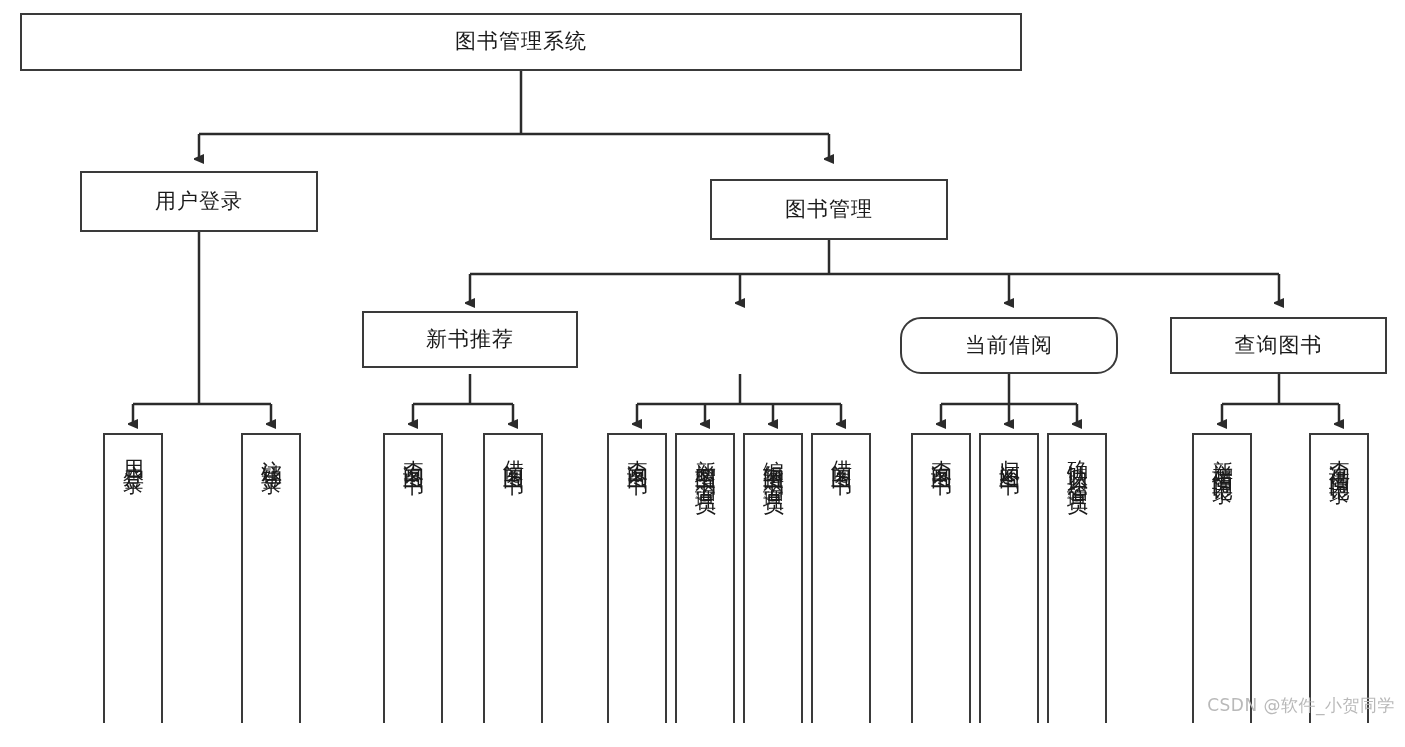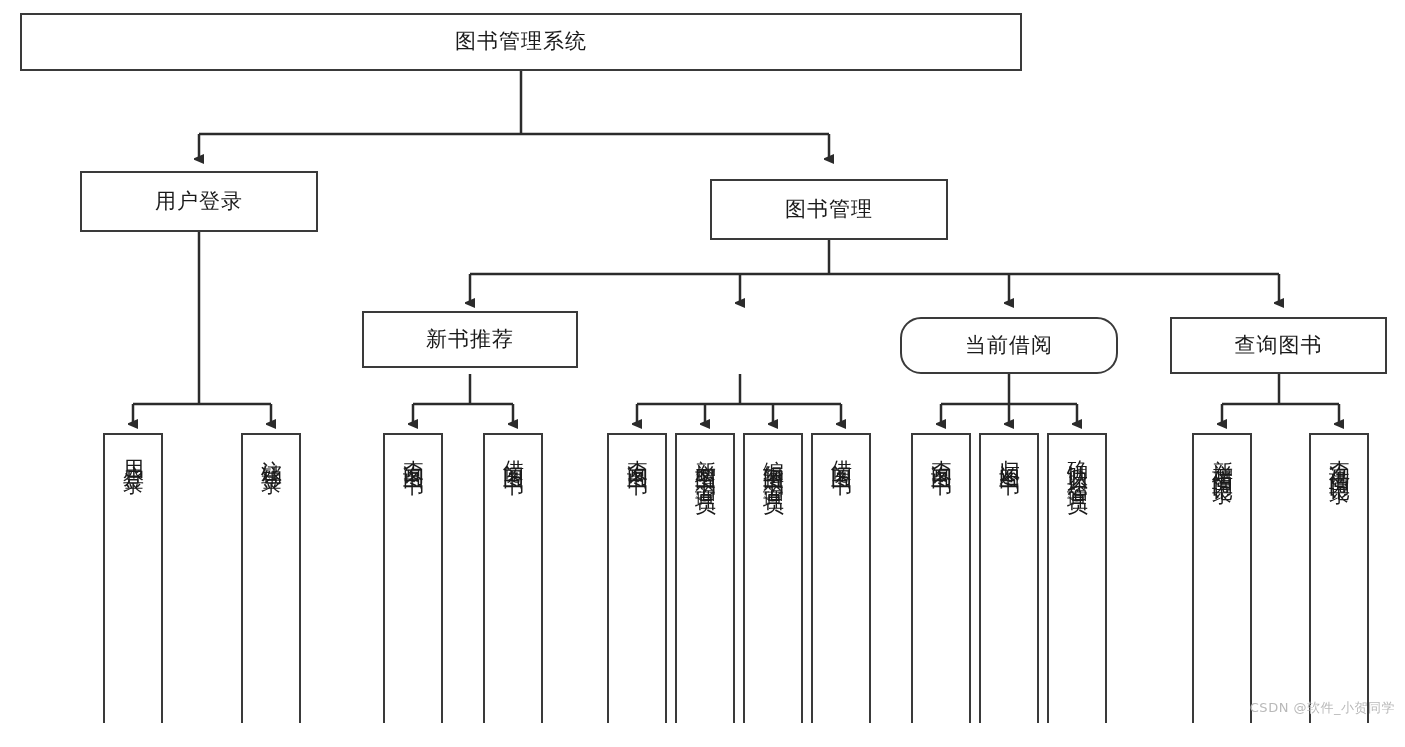--- a/index.html
+++ b/index.html
@@ -54,21 +54,21 @@
     text-orientation: upright;
     letter-spacing: 5px;
     line-height: 1;
     white-space: nowrap;
     display: block;
   }
   .watermark {
     position: absolute;
     right: 10px;
     bottom: 6px;
-    font-size: 13px;
+    font-size: 17px;
     color: #b9b9b9;
     letter-spacing: 0.5px;
     white-space: nowrap;
   }
 </style>
 </head>
 <body>
 
 <div id="diagram-canvas">
 

